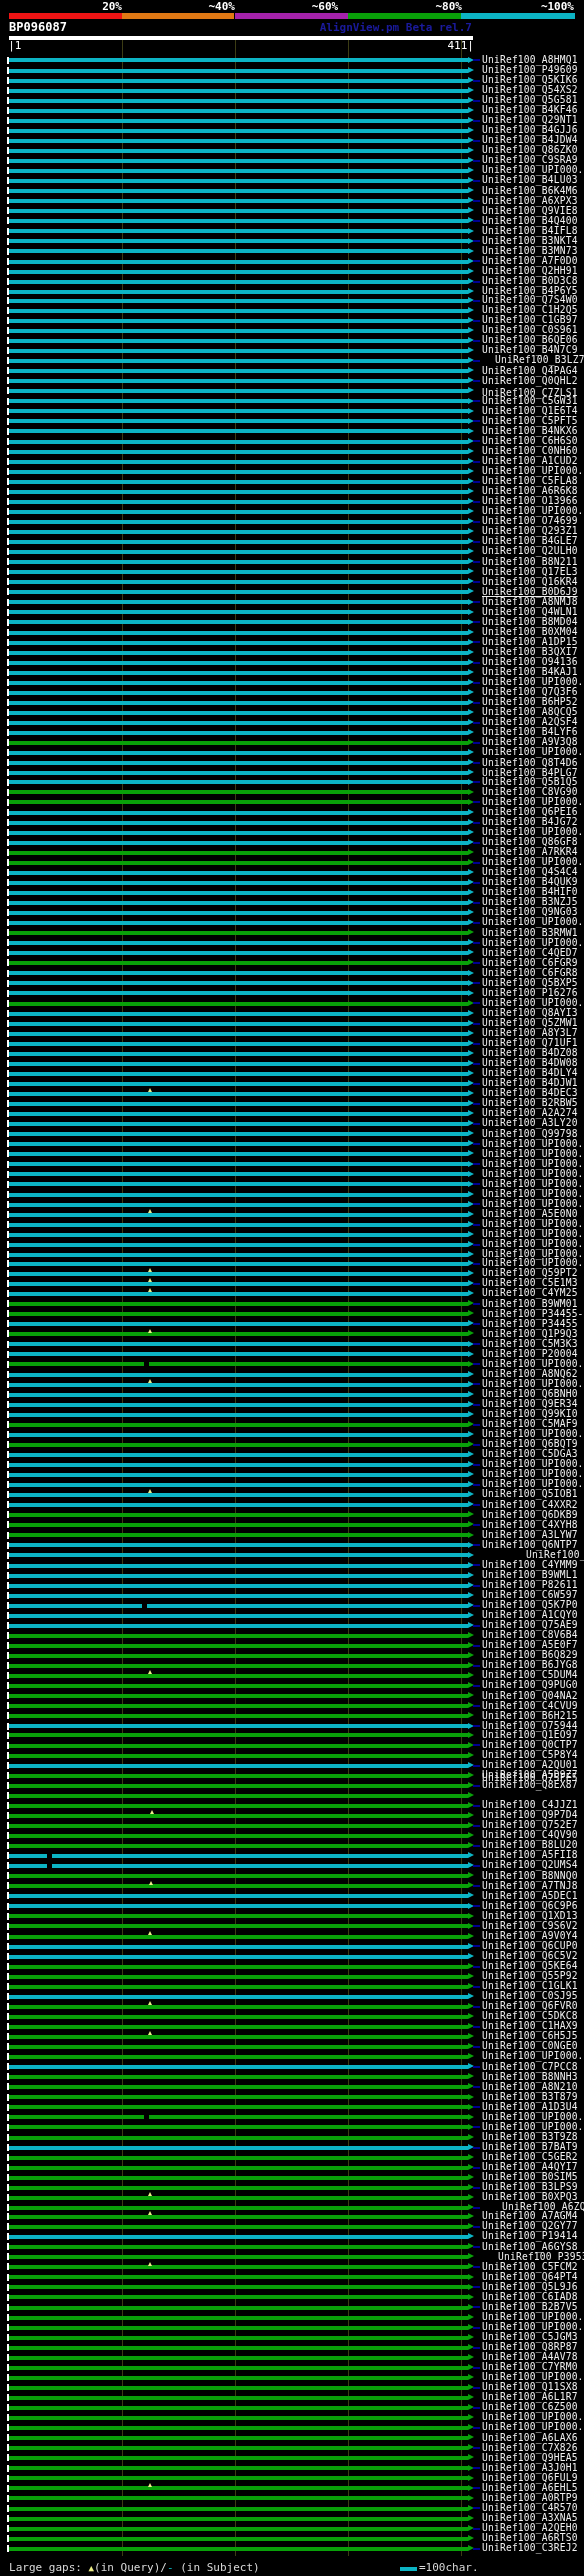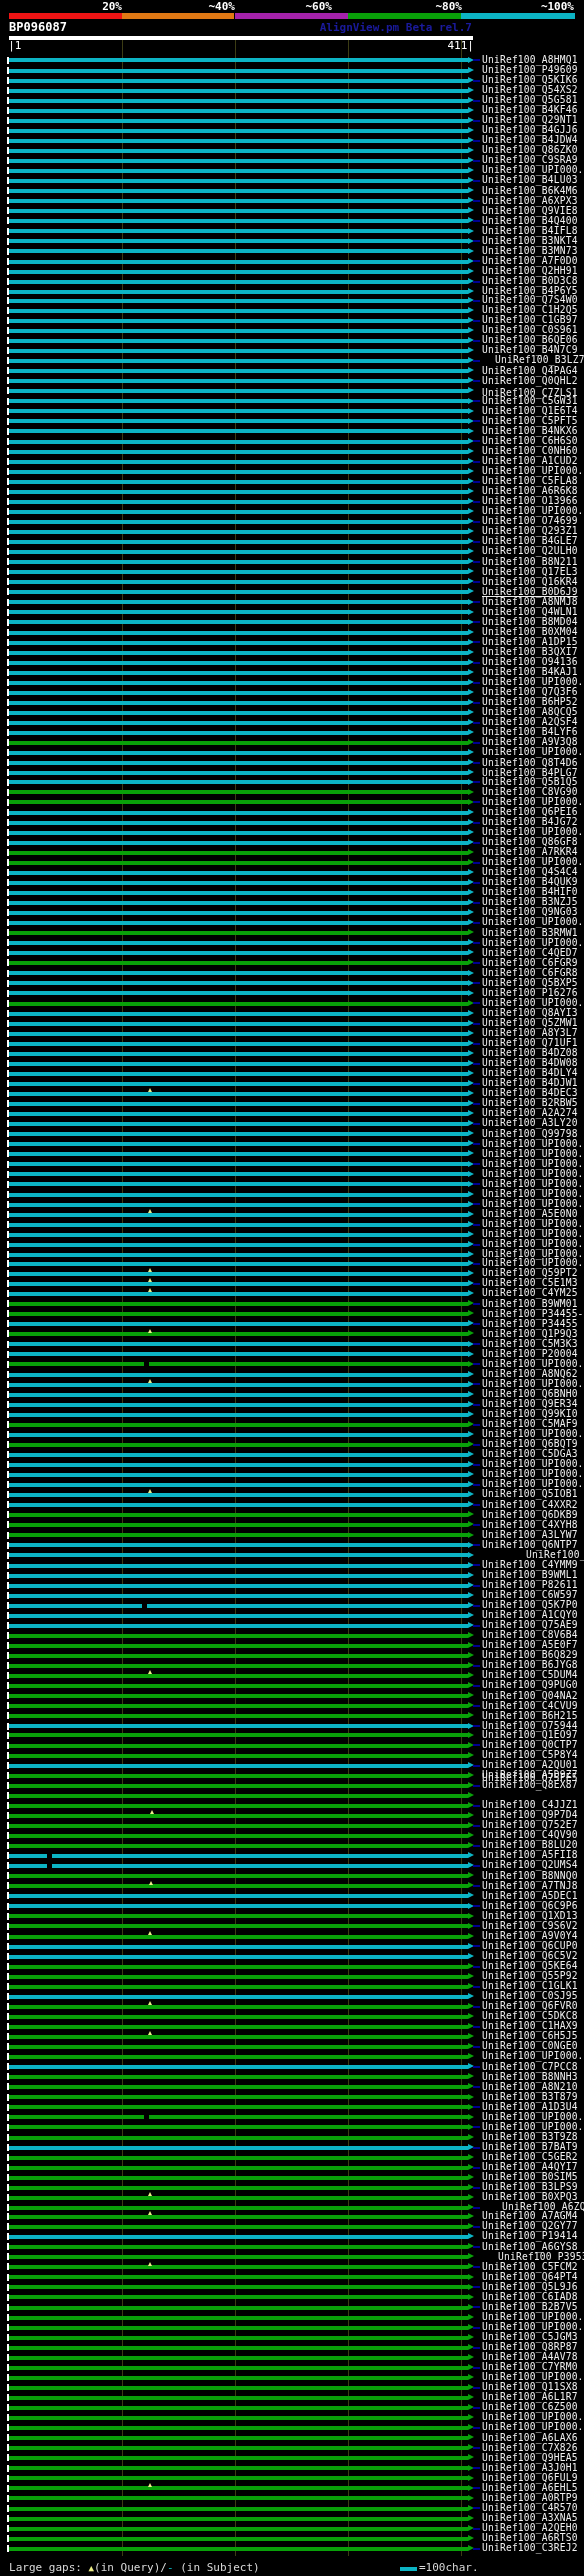--- a/index.html
+++ b/index.html
@@ -31,21 +31,21 @@
   #unit-bar{position:absolute;left:400px;top:2567px;width:17.4px;height:3.7px;}
   #unit-text{position:absolute;left:419px;top:2562px;font-size:11px;line-height:12px;color:#d8d8d8;}
 </style>
 </head>
 <body>
 
 <div id="page">
   <div id="pct-labels">
       <div class="pct" style="left: 58px; top: 0.9px; width: 64px; height: 12px;">20%</div>
       <div class="pct" style="left: 171px; top: 0.9px; width: 64px; height: 12px;">~40%</div>
-      <div class="pct" style="left: 268px; top: 0.9px; width: 64px; height: 28px;">~60%</div>
+      <div class="pct" style="left: 293px; top: 0.9px; width: 64px; height: 28px; text-align: center;">~60%</div>
       <div class="pct" style="left: 398px; top: 0.9px; width: 64px; height: 12px;">~80%</div>
       <div class="pct" style="left: 510px; top: 0.9px; width: 64px; height: 12px;">~100%</div>
     </div>
   <div id="scalebar">
       <div class="seg" style="left: 9.1px; top: 12.8px; width: 113px; height: 6.4px; background: rgb(238, 20, 20);"></div>
       <div class="seg" style="left: 122px; top: 12.8px; width: 112px; height: 6.4px; background: rgb(224, 120, 20);"></div>
       <div class="seg" style="left: 235px; top: 12.8px; width: 113px; height: 6.4px; background: rgb(164, 34, 170);"></div>
       <div class="seg" style="left: 348px; top: 12.8px; width: 113px; height: 6.4px; background: rgb(9, 160, 9);"></div>
       <div class="seg" style="left: 461px; top: 12.8px; width: 114px; height: 6.4px; background: rgb(12, 180, 196);"></div>
     </div>

